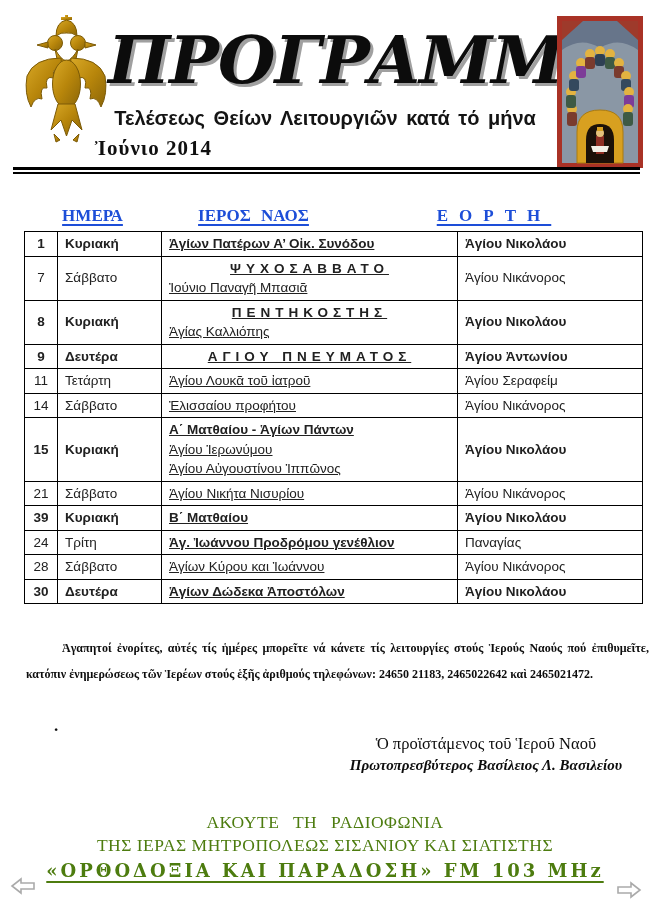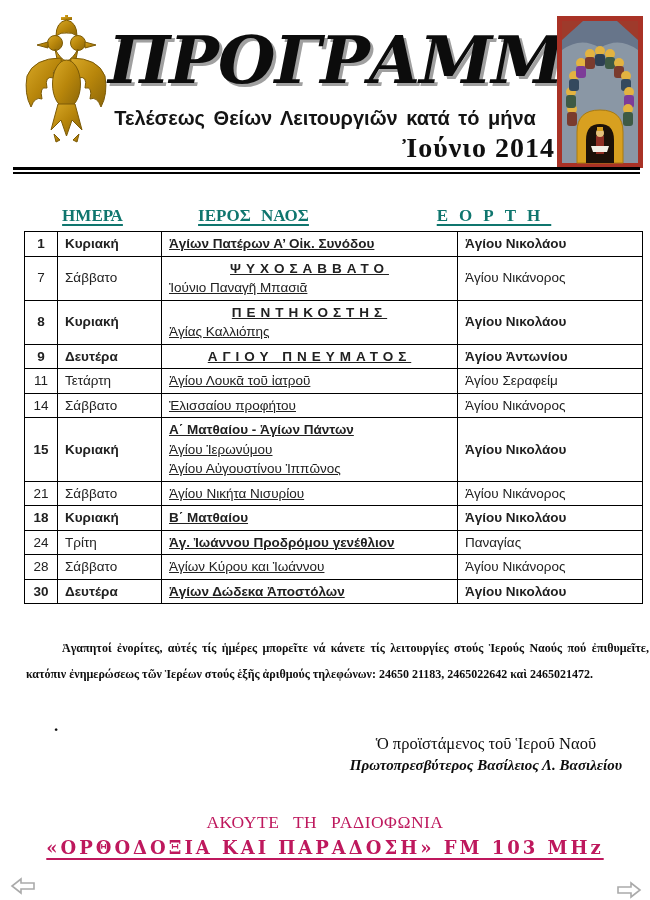--- a/index.html
+++ b/index.html
@@ -30,36 +30,36 @@
   .subtitle {
     position: absolute; left: 95px; top: 104px; width: 460px;
     font-family: "Liberation Sans", sans-serif;
     font-weight: bold; font-size: 20px; line-height: 28px;
     text-align: center; color: #141414;
     word-spacing: 3px;
   }
   .month-line {
     position: absolute; left: 95px; top: 134px; width: 460px;
     font-family: "Liberation Serif", serif;
-    font-weight: bold; font-size: 28px; line-height: 28px;
-    text-align: right; color: #101010;
+    font-weight: bold; font-size: 21px; line-height: 28px;
+    text-align: left; color: #101010;
     letter-spacing: 1px;
   }
   .double-rule {
     position: absolute; left: 13px; top: 167px; width: 627px; height: 7px;
     border-top: 3px solid #000;
     border-bottom: 2px solid #000;
   }
 
   
   .col-headers {
     position: absolute; left: 24px; top: 206px; width: 618px;
     display: flex;
     font-family: "Liberation Serif", serif;
-    font-weight: bold; font-size: 17px; color: #0f766e; align-items: center;
+    font-weight: bold; font-size: 17px; color: #1d4ed8; align-items: center;
   }
   .col-headers .ch {
     text-align: center;
     text-decoration: underline;
     text-decoration-thickness: 1.5px;
     text-underline-offset: 3px;
   }
   .ch-day    { width: 137px; }
   .ch-feast  { width: 296px; letter-spacing: 11px; }
   .ch-church { width: 185px; word-spacing: 6px; }
@@ -96,21 +96,21 @@
     position: absolute; left: 54px; top: 716px;
     font-size: 17px; font-weight: bold; color: #0d0d0d;
   }
 
   
   .signature { position: absolute; right: 28px; top: 733px; text-align: center; color: #0d0d0d; }
   .sig-line1 { font-family: "Liberation Serif", serif; font-size: 16.5px; line-height: 22px; }
   .sig-line2 { font-family: "Liberation Serif", serif; font-size: 15px; font-weight: bold; font-style: italic; line-height: 21px; }
 
   
-  .radio { position: absolute; left: 0; top: 810px; width: 650px; text-align: center; color: #be185d; }
+  .radio { position: absolute; left: 0; top: 810px; width: 650px; text-align: center; color: #4d7c0f; }
   .radio-line1 { font-family: "Liberation Serif", serif; font-size: 17.5px; line-height: 24px; word-spacing: 9px; letter-spacing: 0.5px; }
   .radio-line2 { font-family: "Liberation Serif", serif; font-size: 17.5px; line-height: 23px; letter-spacing: 0.5px; }
   .radio-line3 {
     font-family: "DejaVu Serif", serif;
     font-size: 18px; font-weight: bold; line-height: 25px;
     letter-spacing: 3px; margin-top: 1px;
     text-decoration: underline; text-decoration-thickness: 1.5px; text-underline-offset: 4px;
   }
 
   
@@ -266,21 +266,21 @@
         </tr>
         <tr>
           <td class="c-num">21</td>
           <td class="c-day">Σάββατο</td>
           <td class="c-feast">
             <div class="">Ἁγίου Νικήτα Νισυρίου</div>
           </td>
           <td class="c-church">Ἁγίου Νικάνορος</td>
         </tr>
         <tr>
-          <td class="c-num b">18</td>
+          <td class="c-num b">39</td>
           <td class="c-day b">Κυριακή</td>
           <td class="c-feast">
             <div class=" b">Β΄ Ματθαίου</div>
           </td>
           <td class="c-church b">Ἁγίου Νικολάου</td>
         </tr>
         <tr>
           <td class="c-num">24</td>
           <td class="c-day">Τρίτη</td>
           <td class="c-feast">
@@ -310,20 +310,21 @@
   <div class="notice">Ἀγαπητοί ἐνορίτες, αὐτές τίς ἡμέρες μπορεῖτε νά κάνετε τίς λειτουργίες στούς Ἱερούς Ναούς πού ἐπιθυμεῖτε, κατόπιν ἐνημερώσεως τῶν Ἱερέων στούς ἑξῆς ἀριθμούς τηλεφώνων: 24650 21183, 2465022642 καὶ 2465021472.</div>
   <div class="lone-dot">.</div>
 
   <div class="signature">
     <div class="sig-line1">Ὁ προϊστάμενος τοῦ  Ἱεροῦ Ναοῦ</div>
     <div class="sig-line2">Πρωτοπρεσβύτερος Βασίλειος  Λ. Βασιλείου</div>
   </div>
 
   <div class="radio">
     <div class="radio-line1">ΑΚΟΥΤΕ  ΤΗ  ΡΑΔΙΟΦΩΝΙΑ</div>
+    <div class="radio-line2">ΤΗΣ ΙΕΡΑΣ ΜΗΤΡΟΠΟΛΕΩΣ ΣΙΣΑΝΙΟΥ ΚΑΙ ΣΙΑΤΙΣΤΗΣ</div>
     <div class="radio-line3">«ΟΡΘΟΔΟΞΙΑ ΚΑΙ ΠΑΡΑΔΟΣΗ»  FM 103 MHz</div>
   </div>
 
   <div class="nav-left">
     <svg width="26" height="20" viewBox="0 0 26 20">
       <path d="M11 3 L11 7 L24 7 L24 13 L11 13 L11 17 L2 10 Z" fill="#ffffff" stroke="#aaaaaa" stroke-width="1.6"></path>
     </svg>
   </div>
   <div class="nav-right">
     <svg width="26" height="20" viewBox="0 0 26 20">

